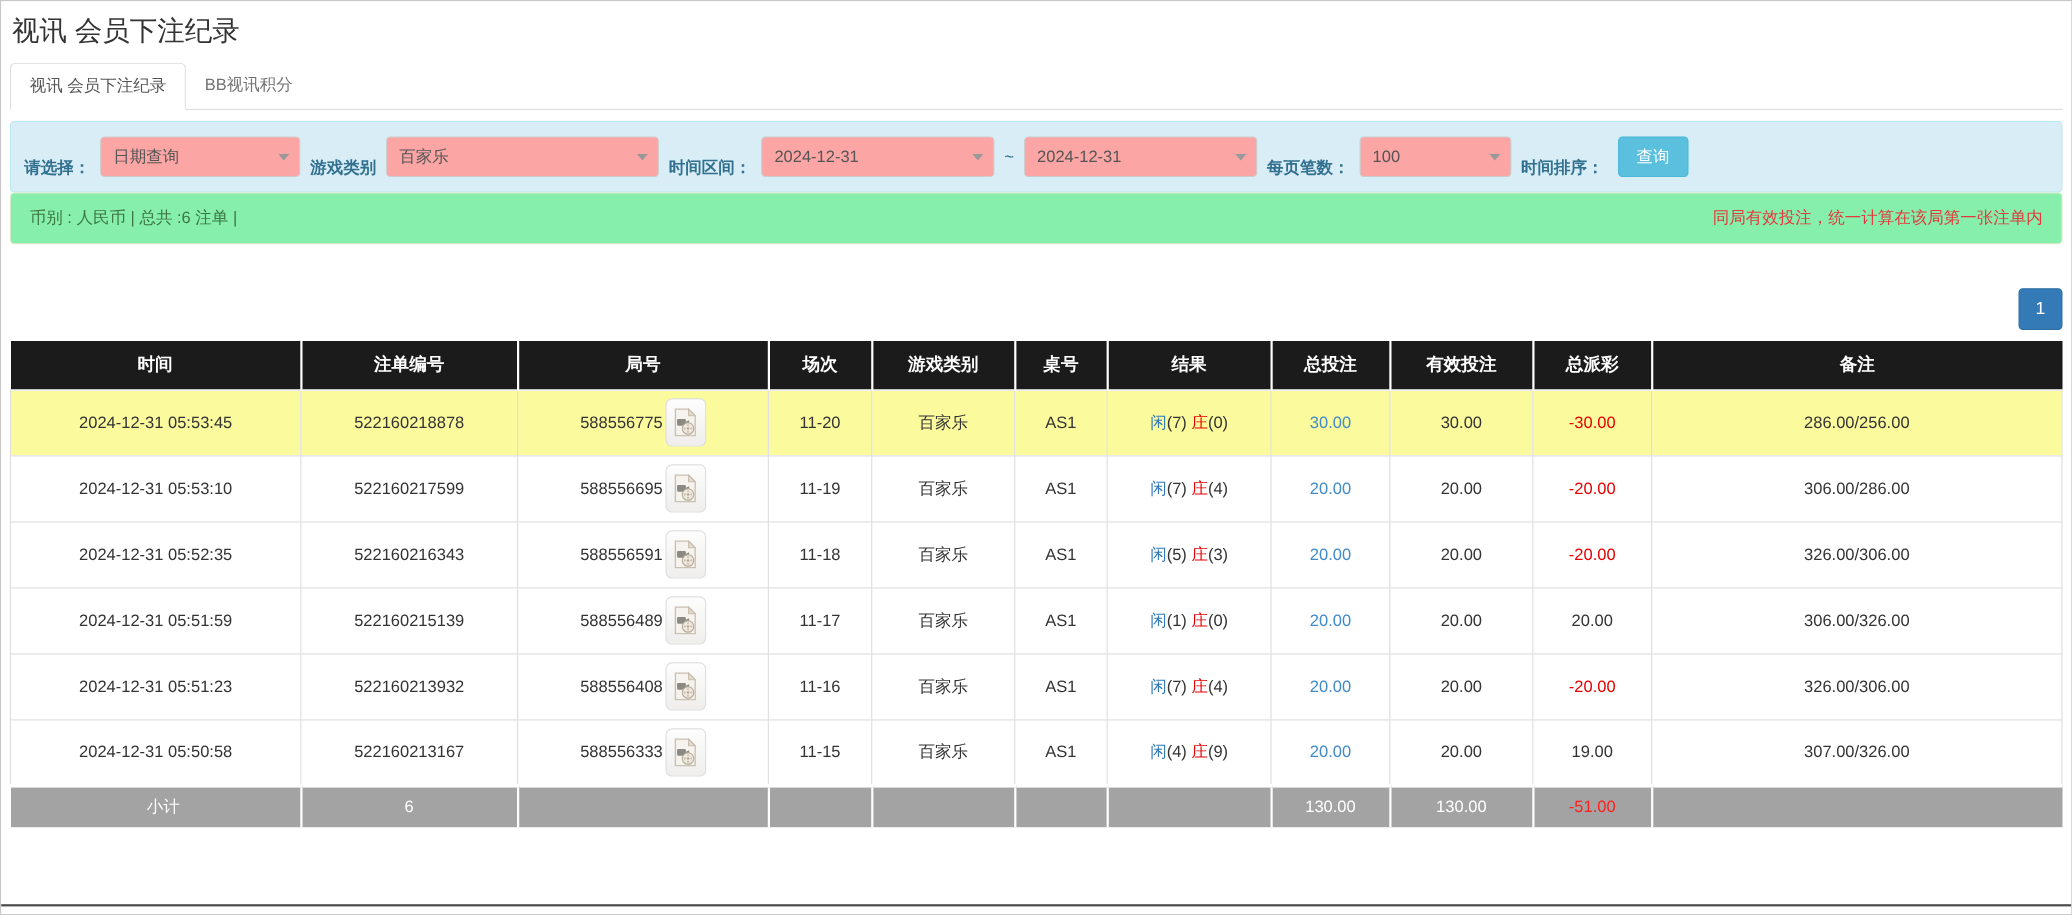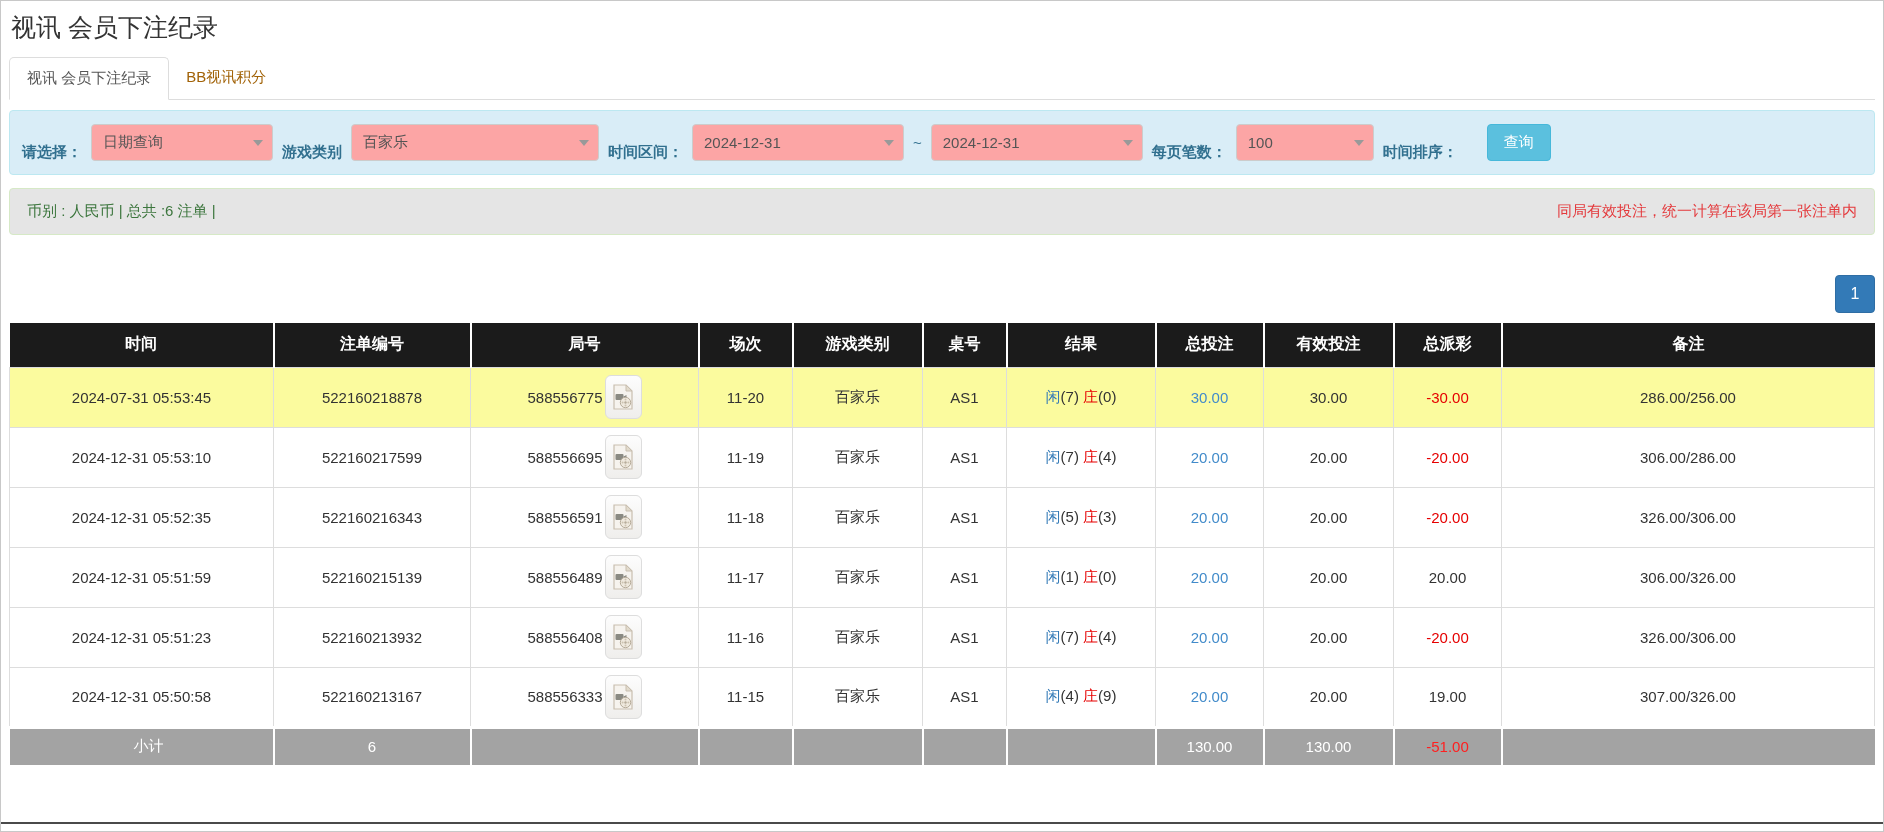--- a/index.html
+++ b/index.html
@@ -8,43 +8,43 @@
   .viewport {
     width: 1884px; height: 832px; position: relative; overflow: hidden;
     border: 1px solid #c8c8c8; background: #fff;
   }
   .content { padding: 0 8px; }
   .page-title { font-size: 25px; font-weight: 400; color: #333; padding: 10px 0 12px 2px; }
   
   .tab-bar { border-bottom: 1px solid #ddd; display: flex; align-items: flex-end; height: 44px; }
   .tab { display: inline-flex; align-items: center; padding: 0 17px; height: 43px; font-size: 15px; cursor: pointer; }
   .tab.active { background: #fff; border: 1px solid #ddd; border-bottom: 1px solid #fff; border-radius: 5px 5px 0 0; color: #555; margin-bottom: -1px; }
-  .tab.inactive { color: #a16207; }
+  .tab.inactive { color: #737373; }
   
   .filter-bar {
     margin-top: 10px; background: #d9edf7; border: 1px solid #bce8f1; border-radius: 4px;
     padding: 12px 12px; display: flex; align-items: center; gap: 9px; font-size: 15px;
   }
   .filter-label { font-weight: bold; color: #31708f; white-space: nowrap; margin-top: 20px; }
   .select {
     background: #fca5a5; border: 1px solid #ccc; border-radius: 4px; height: 37px;
     display: inline-flex; align-items: center; justify-content: space-between;
     padding: 0 9px 0 11px; color: #555; cursor: pointer; flex: none;
   }
   .select .caret { width: 0; height: 0; border-left: 5px solid transparent; border-right: 5px solid transparent; border-top: 6px solid #999; margin-left: 8px; }
   .w-choose { width: 182px; } .w-game { width: 248px; } .w-date { width: 212px; }
   .w-size { width: 138px; } .w-sort { width: 224px; }
   .tilde { color: #31708f; }
   .btn-query {
     background: #5bc0de; border: 1px solid #46b8da; color: #fff; border-radius: 4px;
-    height: 37px; padding: 0 16px; font-size: 15px; cursor: pointer; margin-left: 20px;
+    height: 37px; padding: 0 16px; font-size: 15px; cursor: pointer; margin-left: 4px;
   }
   
   .summary-bar {
-    margin-top: 13px; background: #e5e5e5; border: 1px solid #d6e9c6; border-radius: 4px;
+    background: #86efac; border: 1px solid #d6e9c6; border-radius: 4px;
     height: 47px; display: flex; align-items: center; justify-content: space-between;
     padding: 0 17px; font-size: 15px;
   }
   .summary-left { color: #3c763d; }
   .summary-right { color: #e4393c; }
   
   .pagination-row { display: flex; justify-content: flex-end; margin-top: 40px; margin-bottom: 10px; }
   .page-btn {
     min-width: 40px; height: 38px; background: #337ab7; border: 1px solid #2e6da4; color: #fff;
     border-radius: 4px; font-size: 16px; display: inline-flex; align-items: center; justify-content: center; cursor: pointer;
@@ -158,21 +158,21 @@
             <th>桌号</th>
             <th>结果</th>
             <th>总投注</th>
             <th>有效投注</th>
             <th>总派彩</th>
             <th>备注</th>
           </tr>
         </thead>
       <tbody>
           <tr class="highlight">
-            <td>2024-07-31 05:53:45</td>
+            <td>2024-12-31 05:53:45</td>
             <td>522160218878</td>
             <td><span class="round-wrap">
                 <span>588556775</span>
                 <button class="video-btn">
                   <svg width="22" height="26" viewBox="0 0 22 26">
                     <path d="M2 1 h12 l6 6 v18 h-18 z" fill="#f6f3ee" stroke="#c9bfb0" stroke-width="1.2"></path>
                     <path d="M14 1 l6 6 h-6 z" fill="#e2dbcd" stroke="#c9bfb0"></path>
                     <rect x="3.5" y="10" width="8" height="6" rx="1" fill="#8a8a82"></rect>
                     <path d="M11.5 12.5 l3 -1.5 v4 l-3 -1.5 z" fill="#8a8a82"></path>
                     <circle cx="13.5" cy="18.5" r="5.2" fill="#efe9de" stroke="#b6ab99"></circle>

